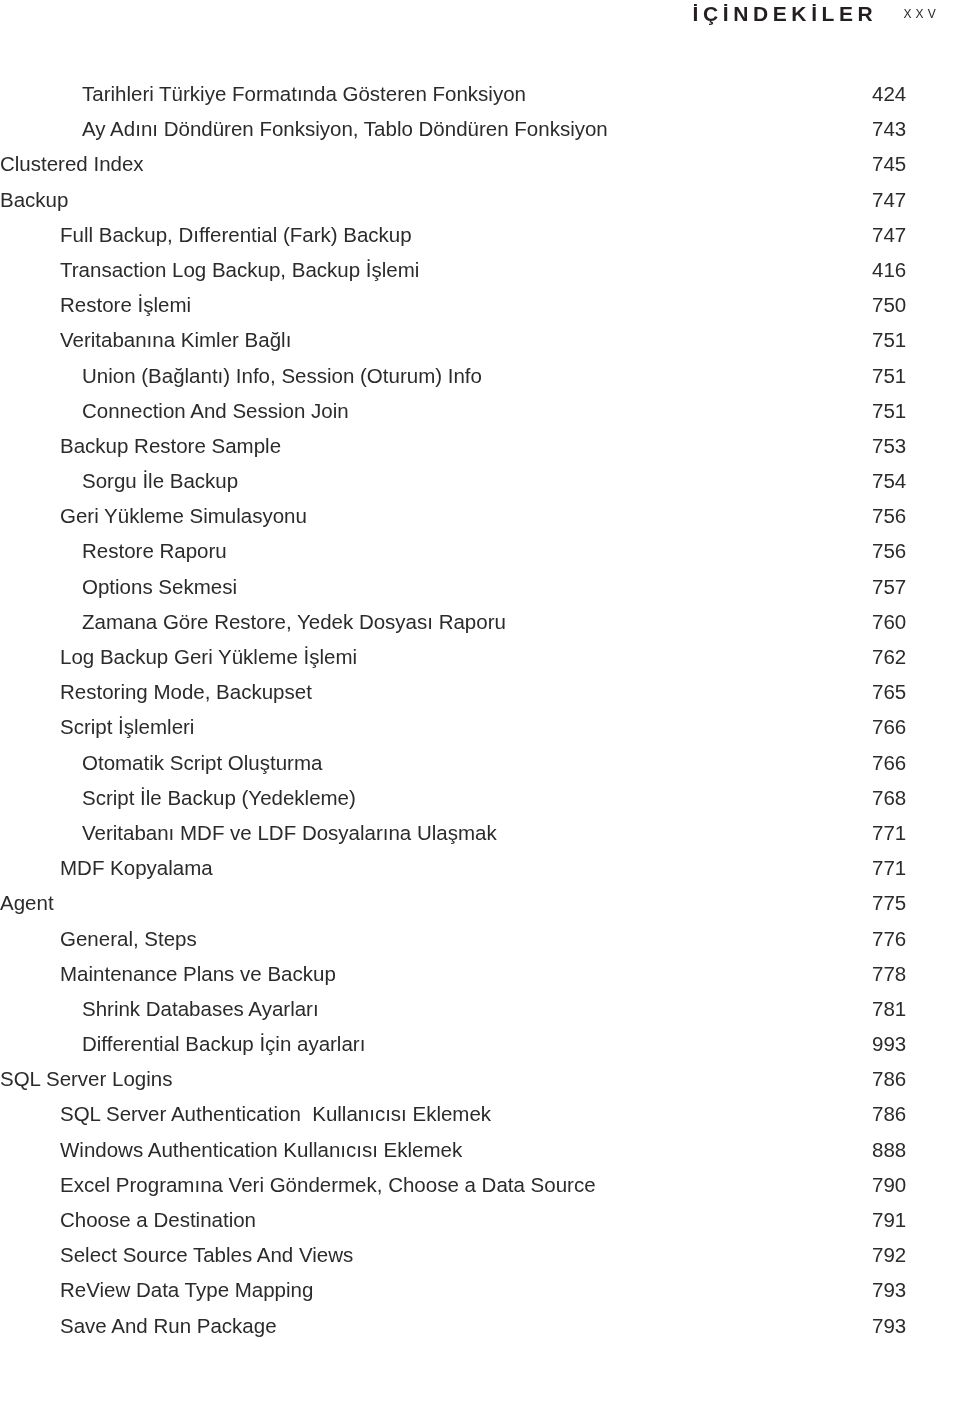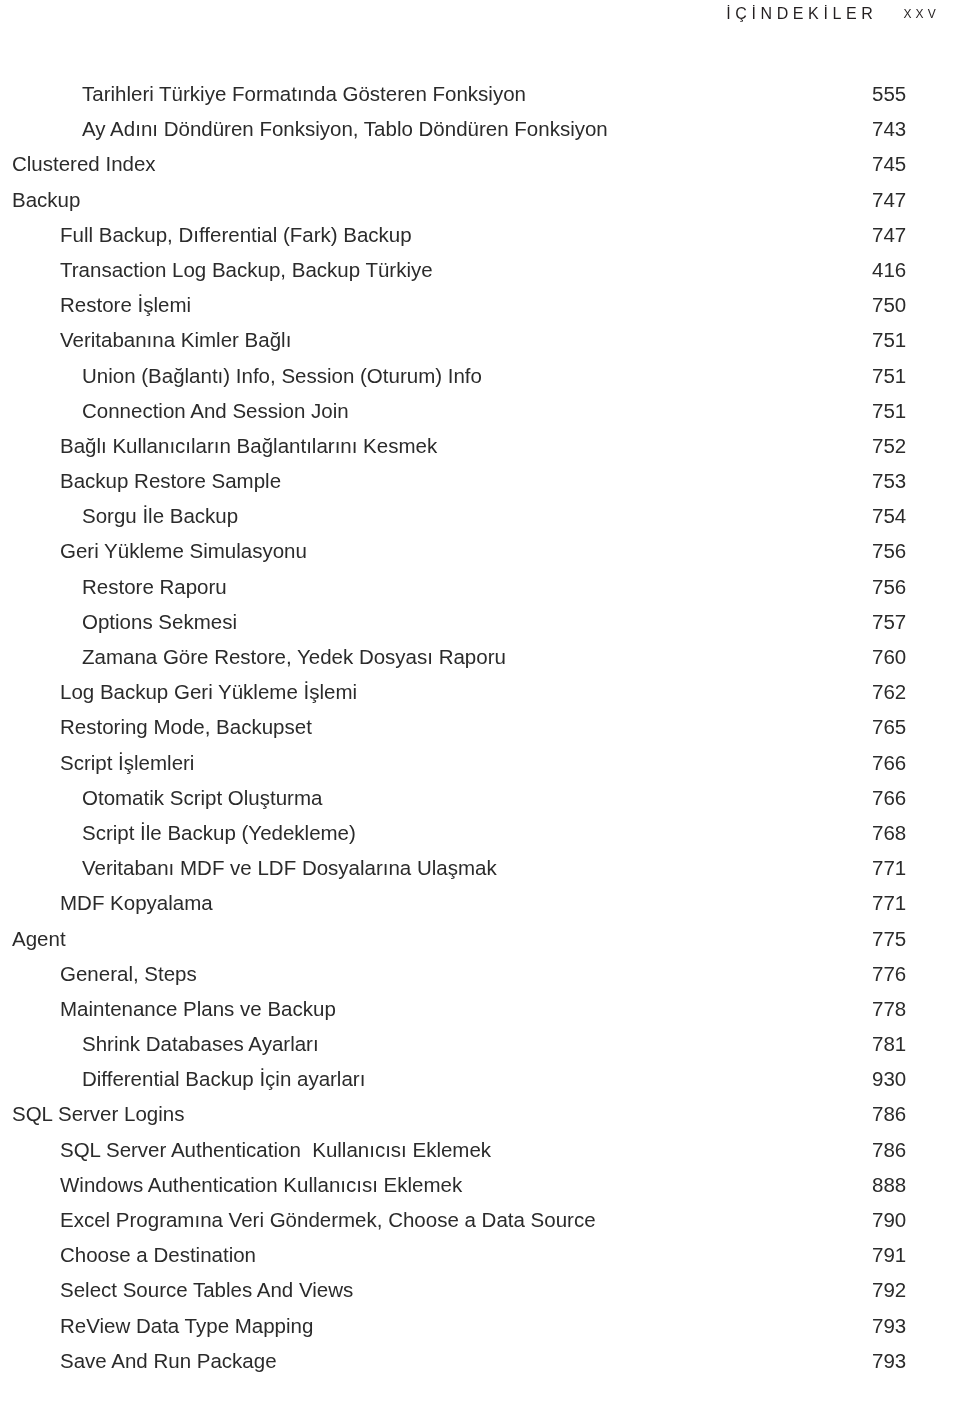--- a/index.html
+++ b/index.html
@@ -24,23 +24,23 @@
     right: 10px;
     height: 28px;
     display: flex;
     justify-content: flex-end;
     align-items: center;
     gap: 26px;
     padding-right: 10px;
     box-sizing: border-box;
   }
   #page-header .header-title {
-    font-size: 16px;
+    font-size: 21px;
     letter-spacing: 4.6px;
-    font-weight: 400;
+    font-weight: 700;
     color: #231f20;
     white-space: nowrap;
   }
   #page-header .header-folio {
     font-size: 12px;
     letter-spacing: 4.2px;
     font-weight: 400;
     color: #231f20;
     white-space: nowrap;
   }
@@ -71,78 +71,74 @@
     position: absolute;
     left: 872px;
     font-size: 20.5px;
     line-height: 24px;
     color: #2b2b2b;
     white-space: nowrap;
   }
   .toc-row { position: relative; }
 
   
-  .lvl0 .toc-title { padding-left: 12px; }
+  .lvl0 .toc-title { padding-left: 0; }
   .lvl1 .toc-title { padding-left: 60px; }
   .lvl2 .toc-title { padding-left: 82px; }
 </style>
 </head>
 <body>
 
 <div id="page-header">
   <span class="header-title">İÇİNDEKİLER</span>
   <span class="header-folio">XXV</span>
 </div>
 
 <div id="toc">
     <div class="toc-row lvl2">
       <span class="toc-title">Tarihleri Türkiye Formatında Gösteren Fonksiyon</span>
-      <span class="toc-page">555</span>
+      <span class="toc-page">424</span>
     </div>
     <div class="toc-row lvl2">
       <span class="toc-title">Ay Adını Döndüren Fonksiyon, Tablo Döndüren Fonksiyon</span>
       <span class="toc-page">743</span>
     </div>
     <div class="toc-row lvl0">
       <span class="toc-title">Clustered Index</span>
       <span class="toc-page">745</span>
     </div>
     <div class="toc-row lvl0">
       <span class="toc-title">Backup</span>
       <span class="toc-page">747</span>
     </div>
     <div class="toc-row lvl1">
       <span class="toc-title">Full Backup, Dıfferential (Fark) Backup</span>
       <span class="toc-page">747</span>
     </div>
     <div class="toc-row lvl1">
-      <span class="toc-title">Transaction Log Backup, Backup Türkiye</span>
+      <span class="toc-title">Transaction Log Backup, Backup İşlemi</span>
       <span class="toc-page">416</span>
     </div>
     <div class="toc-row lvl1">
       <span class="toc-title">Restore İşlemi</span>
       <span class="toc-page">750</span>
     </div>
     <div class="toc-row lvl1">
       <span class="toc-title">Veritabanına Kimler Bağlı</span>
       <span class="toc-page">751</span>
     </div>
     <div class="toc-row lvl2">
       <span class="toc-title">Union (Bağlantı) Info, Session (Oturum) Info</span>
       <span class="toc-page">751</span>
     </div>
     <div class="toc-row lvl2">
       <span class="toc-title">Connection And Session Join</span>
       <span class="toc-page">751</span>
     </div>
     <div class="toc-row lvl1">
-      <span class="toc-title">Bağlı Kullanıcıların Bağlantılarını Kesmek</span>
-      <span class="toc-page">752</span>
-    </div>
-    <div class="toc-row lvl1">
       <span class="toc-title">Backup Restore Sample</span>
       <span class="toc-page">753</span>
     </div>
     <div class="toc-row lvl2">
       <span class="toc-title">Sorgu İle Backup</span>
       <span class="toc-page">754</span>
     </div>
     <div class="toc-row lvl1">
       <span class="toc-title">Geri Yükleme Simulasyonu</span>
       <span class="toc-page">756</span>
@@ -198,21 +194,21 @@
     <div class="toc-row lvl1">
       <span class="toc-title">Maintenance Plans ve Backup</span>
       <span class="toc-page">778</span>
     </div>
     <div class="toc-row lvl2">
       <span class="toc-title">Shrink Databases Ayarları</span>
       <span class="toc-page">781</span>
     </div>
     <div class="toc-row lvl2">
       <span class="toc-title">Differential Backup İçin ayarları</span>
-      <span class="toc-page">930</span>
+      <span class="toc-page">993</span>
     </div>
     <div class="toc-row lvl0">
       <span class="toc-title">SQL Server Logins</span>
       <span class="toc-page">786</span>
     </div>
     <div class="toc-row lvl1">
       <span class="toc-title">SQL Server Authentication  Kullanıcısı Eklemek</span>
       <span class="toc-page">786</span>
     </div>
     <div class="toc-row lvl1">

